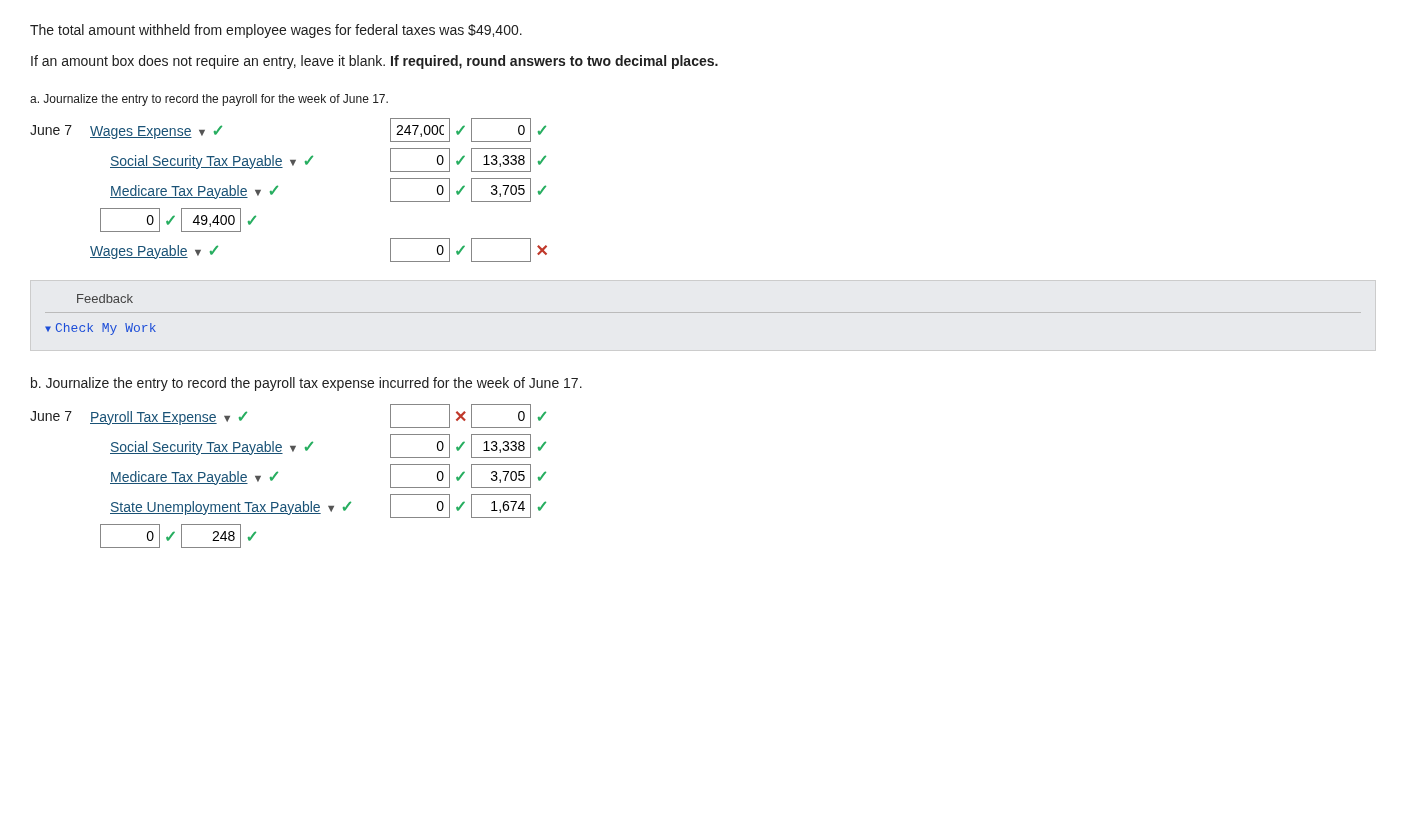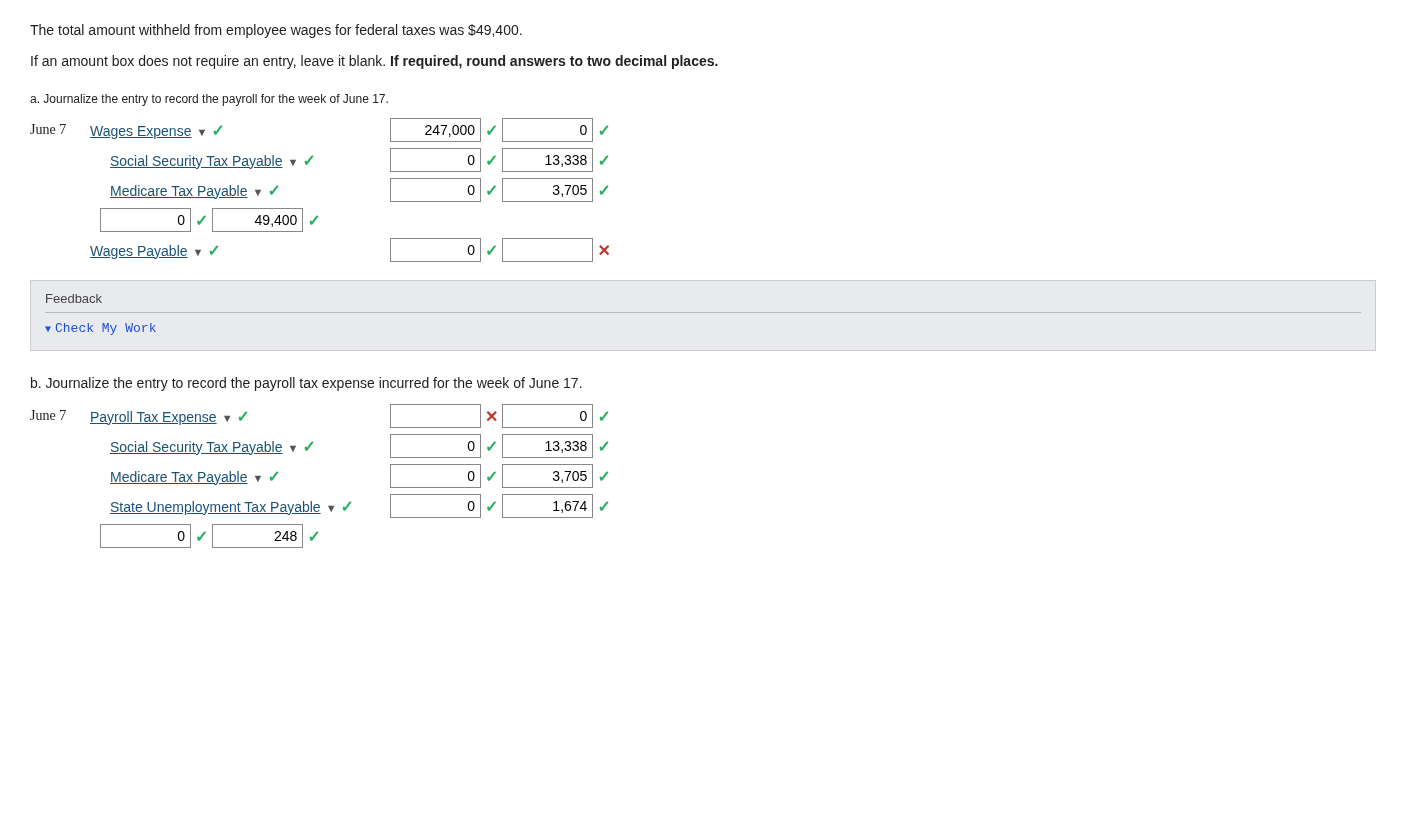--- a/index.html
+++ b/index.html
@@ -16,21 +16,20 @@
     .journal-block { margin: 10px 0 0 0; }
     .journal-row {
       display: flex;
       align-items: center;
       margin-bottom: 6px;
     }
     .date-col {
       width: 60px;
       font-size: 14px;
       flex-shrink: 0;
-      font-family: Liberation Serif, serif;
     }
     .account-col {
       width: 290px;
       flex-shrink: 0;
     }
     .account-link {
       color: #1a5276;
       text-decoration: underline;
       cursor: pointer;
       font-size: 14px;
@@ -48,21 +47,21 @@
       margin-left: 4px;
       font-weight: bold;
     }
     .cross-red {
       color: #c0392b;
       font-size: 16px;
       margin-left: 4px;
       font-weight: bold;
     }
     .input-box {
-      width: 91px;
+      width: 60px;
       border: 1px solid #888;
       padding: 2px 5px;
       font-size: 14px;
       text-align: right;
       height: 24px;
     }
     .input-group {
       display: flex;
       align-items: center;
       margin-left: 10px;
@@ -73,20 +72,21 @@
     .feedback-box {
       background: #e8eaed;
       border: 1px solid #ccc;
       margin: 18px 0 22px 0;
       padding: 10px 14px 14px 14px;
     }
     .feedback-title {
       font-size: 13px;
       color: #444;
       margin-bottom: 6px;
+      margin-left: 31px;
     }
     .check-my-work {
       font-size: 13px;
       color: #1d4ed8;
       font-family: Liberation Mono, monospace;
     }
     .triangle-icon {
       font-size: 10px;
       margin-right: 4px;
     }

